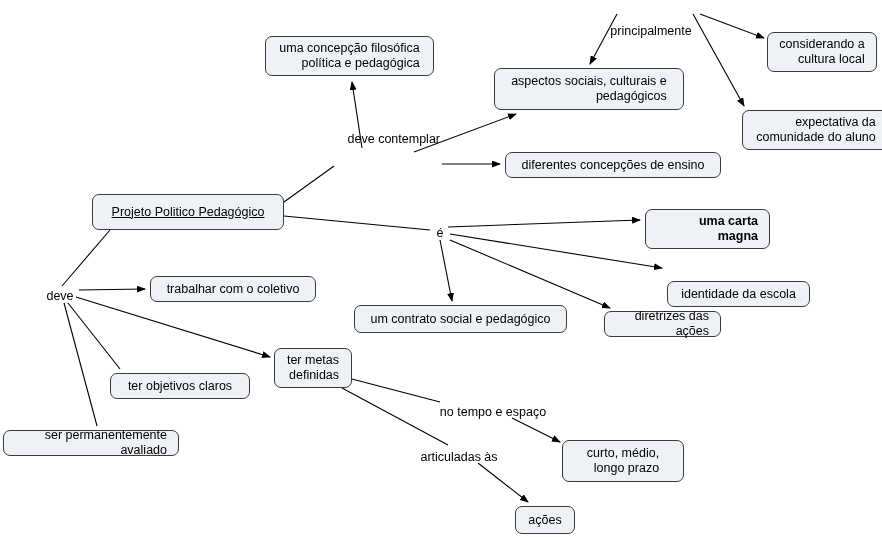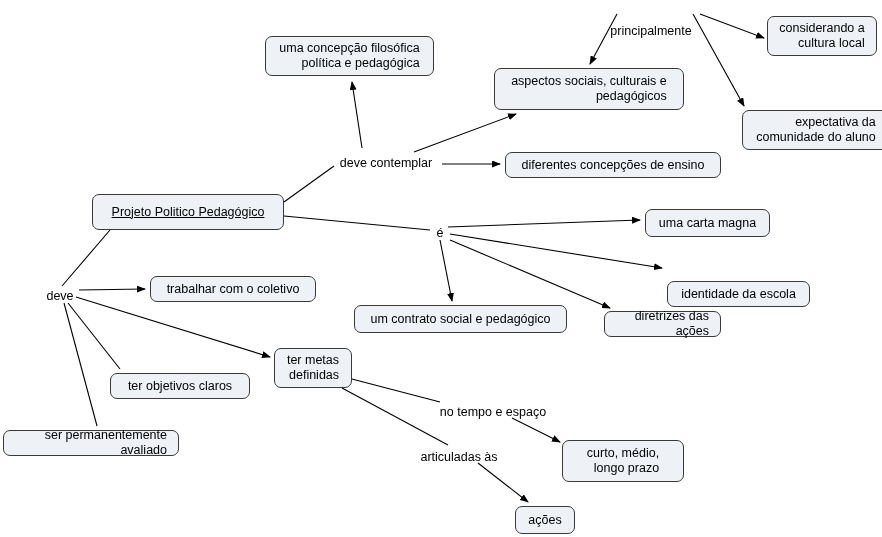--- a/index.html
+++ b/index.html
@@ -82,39 +82,39 @@
         <path d="M 342 388 L 448 445" stroke="#000000" stroke-width="1.1" fill="none"></path>
         <path d="M 478 463 L 528 502" stroke="#000000" stroke-width="1.1" fill="none" marker-end="url(#arrowhead)"></path>
       </g>
   </svg>
   <div id="nodes-layer">
       <div class="node" style="left: 92px; top: 194px; width: 192px; height: 36px; text-decoration: underline;">Projeto Politico Pedagógico</div>
       <div class="node" style="left: 265px; top: 36px; width: 169px; height: 40px;">uma concepção filosófica
 política e pedagógica</div>
       <div class="node" style="left: 494px; top: 68px; width: 190px; height: 42px;">aspectos sociais, culturais e
 pedagógicos</div>
-      <div class="node" style="left: 767px; top: 16px; width: 110px; height: 40px;">considerando a
+      <div class="node" style="left: 767px; top: 32px; width: 110px; height: 40px;">considerando a
 cultura local</div>
       <div class="node" style="left: 730px; top: 110px; width: 148px; height: 40px; margin-left: 12px;">expectativa da
 comunidade do aluno</div>
       <div class="node" style="left: 505px; top: 152px; width: 216px; height: 26px;">diferentes concepções de ensino</div>
-      <div class="node" style="left: 645px; top: 209px; width: 125px; height: 28px;">uma carta magna</div>
+      <div class="node" style="left: 645px; top: 209px; width: 125px; height: 40px; font-weight: bold;">uma carta magna</div>
       <div class="node" style="left: 667px; top: 261px; width: 143px; height: 26px; margin-top: 20px;">identidade da escola</div>
       <div class="node" style="left: 604px; top: 311px; width: 117px; height: 26px;">diretrizes das ações</div>
       <div class="node" style="left: 354px; top: 305px; width: 213px; height: 28px;">um contrato social e pedagógico</div>
       <div class="node" style="left: 150px; top: 276px; width: 166px; height: 26px;">trabalhar com o coletivo</div>
       <div class="node" style="left: 110px; top: 373px; width: 140px; height: 26px;">ter objetivos claros</div>
       <div class="node" style="left: 3px; top: 430px; width: 176px; height: 26px;">ser permanentemente avaliado</div>
       <div class="node" style="left: 274px; top: 348px; width: 78px; height: 40px;">ter metas
 definidas</div>
       <div class="node" style="left: 562px; top: 440px; width: 122px; height: 42px;">curto, médio,
 longo prazo</div>
       <div class="node" style="left: 515px; top: 506px; width: 60px; height: 28px;">ações</div>
     </div>
   <div id="labels-layer">
       <div class="linklabel" style="left: 603px; top: 0px; width: 96px; margin-top: 24px;">principalmente</div>
-      <div class="linklabel" style="left: 332px; top: 156px; width: 108px;">deve contemplar</div>
+      <div class="linklabel" style="left: 332px; top: 132px; width: 108px; text-align: right;">deve contemplar</div>
       <div class="linklabel" style="left: 434px; top: 226px; width: 12px;">é</div>
       <div class="linklabel" style="left: 43px; top: 289px; width: 34px;">deve</div>
       <div class="linklabel" style="left: 431px; top: 405px; width: 124px;">no tempo e espaço</div>
       <div class="linklabel" style="left: 414px; top: 450px; width: 90px;">articuladas às</div>
     </div>
 </div>
 
 </body></html>

